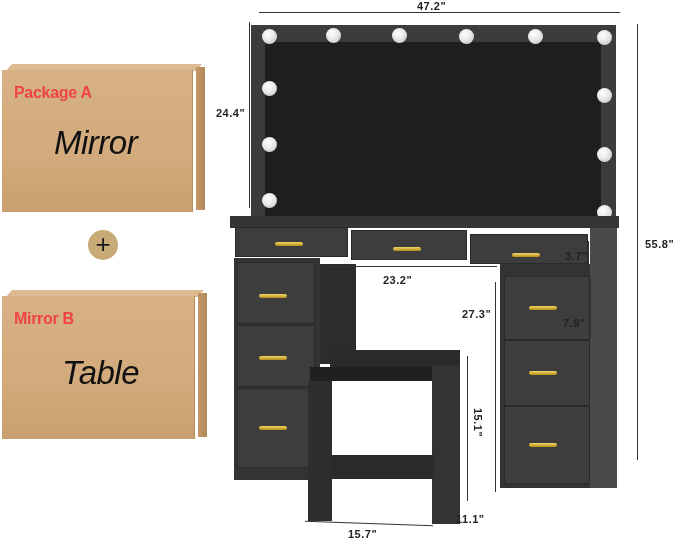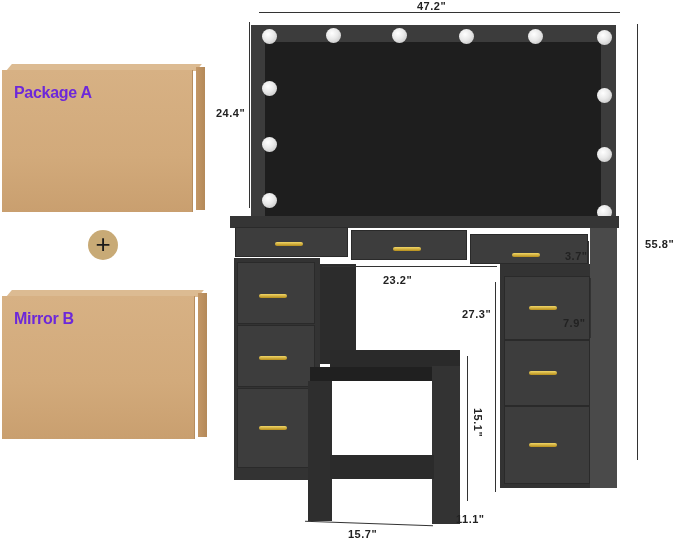--- a/index.html
+++ b/index.html
@@ -2,21 +2,21 @@
 <html><head>
 <meta charset="utf-8">
 <style>
   html,body{margin:0;padding:0;background:#ffffff;}
   body{width:679px;height:541px;position:relative;overflow:hidden;font-family:"Liberation Sans",sans-serif;}
   
   .box{position:absolute;}
   .box .front{position:absolute;left:0;top:6px;background:linear-gradient(180deg,#d7b184 0%,#d2aa7b 60%,#c99f6f 100%);border-right:1px solid #b78d5e;}
   .box .top{position:absolute;left:4px;top:0;height:7px;background:#dcbb92;transform:skewX(-40deg);transform-origin:left bottom;}
   .box .side{position:absolute;top:3px;width:9px;background:linear-gradient(90deg,#c39766,#b48959);}
-  .box .pkg{position:absolute;left:12px;top:20px;font-weight:bold;font-size:16px;color:#6d28d9;letter-spacing:-0.3px;}
+  .box .pkg{position:absolute;left:12px;top:20px;font-weight:bold;font-size:16px;color:#ef4444;letter-spacing:-0.3px;}
   .box .content{position:absolute;font-style:italic;font-size:33px;color:#111;letter-spacing:-0.5px;}
   .plus{position:absolute;left:88px;top:230px;width:30px;height:30px;border-radius:50%;background:#c8aa76;text-align:center;line-height:29px;font-size:26px;color:#1a1a1a;}
   
   .dim{position:absolute;font-weight:bold;font-size:11px;color:#222;letter-spacing:0.5px;white-space:nowrap;}
   .line{position:absolute;background:#333;}
   
   .mirror-frame{position:absolute;left:251px;top:25px;width:365px;height:194px;background:#3c3c3c;}
   .mirror-glass{position:absolute;left:265px;top:42px;width:336px;height:177px;background:#1e1e1e;}
   .bulb{position:absolute;width:15px;height:15px;border-radius:50%;background:radial-gradient(circle at 40% 35%,#ffffff 0%,#e8e8e8 45%,#b9b9b9 100%);}
   .desktop{position:absolute;left:230px;top:216px;width:389px;height:12px;background:#353535;}
@@ -26,29 +26,31 @@
   .stool-top{position:absolute;background:#202020;}
 </style>
 </head>
 <body>
 
 <div class="box" style="left:2px;top:64px;width:204px;height:150px;">
   <div class="top" style="width:190px;"></div>
   <div class="front" style="width:190px;height:142px;"></div>
   <div class="side" style="left:194px;height:143px;"></div>
   <div class="pkg">Package A</div>
+  <div class="content" style="left:52px;top:60px;">Mirror</div>
 </div>
 
 <div class="plus">+</div>
 
 <div class="box" style="left:2px;top:290px;width:206px;height:150px;">
   <div class="top" style="width:192px;"></div>
   <div class="front" style="width:192px;height:143px;"></div>
   <div class="side" style="left:196px;height:144px;"></div>
   <div class="pkg">Mirror B</div>
+  <div class="content" style="left:60px;top:64px;">Table</div>
 </div>
 
 <div>
 
   <div class="mirror-frame"></div>
   <div class="mirror-glass"></div>
 
   <div class="bulb" style="left:262px;top:29px;"></div>
   <div class="bulb" style="left:326px;top:28px;"></div>
   <div class="bulb" style="left:392px;top:28px;"></div>

